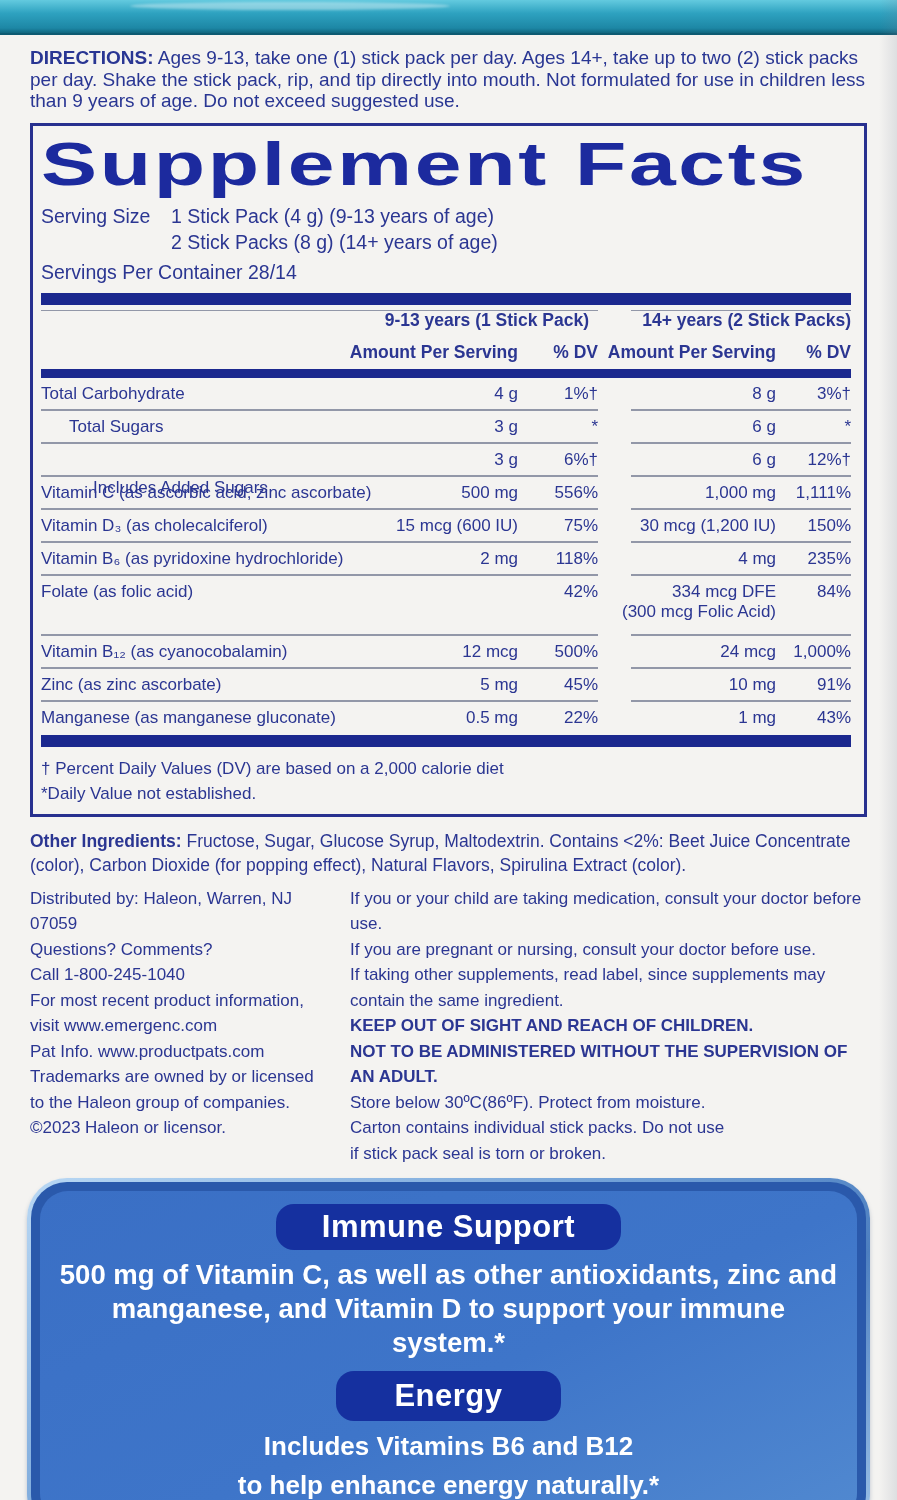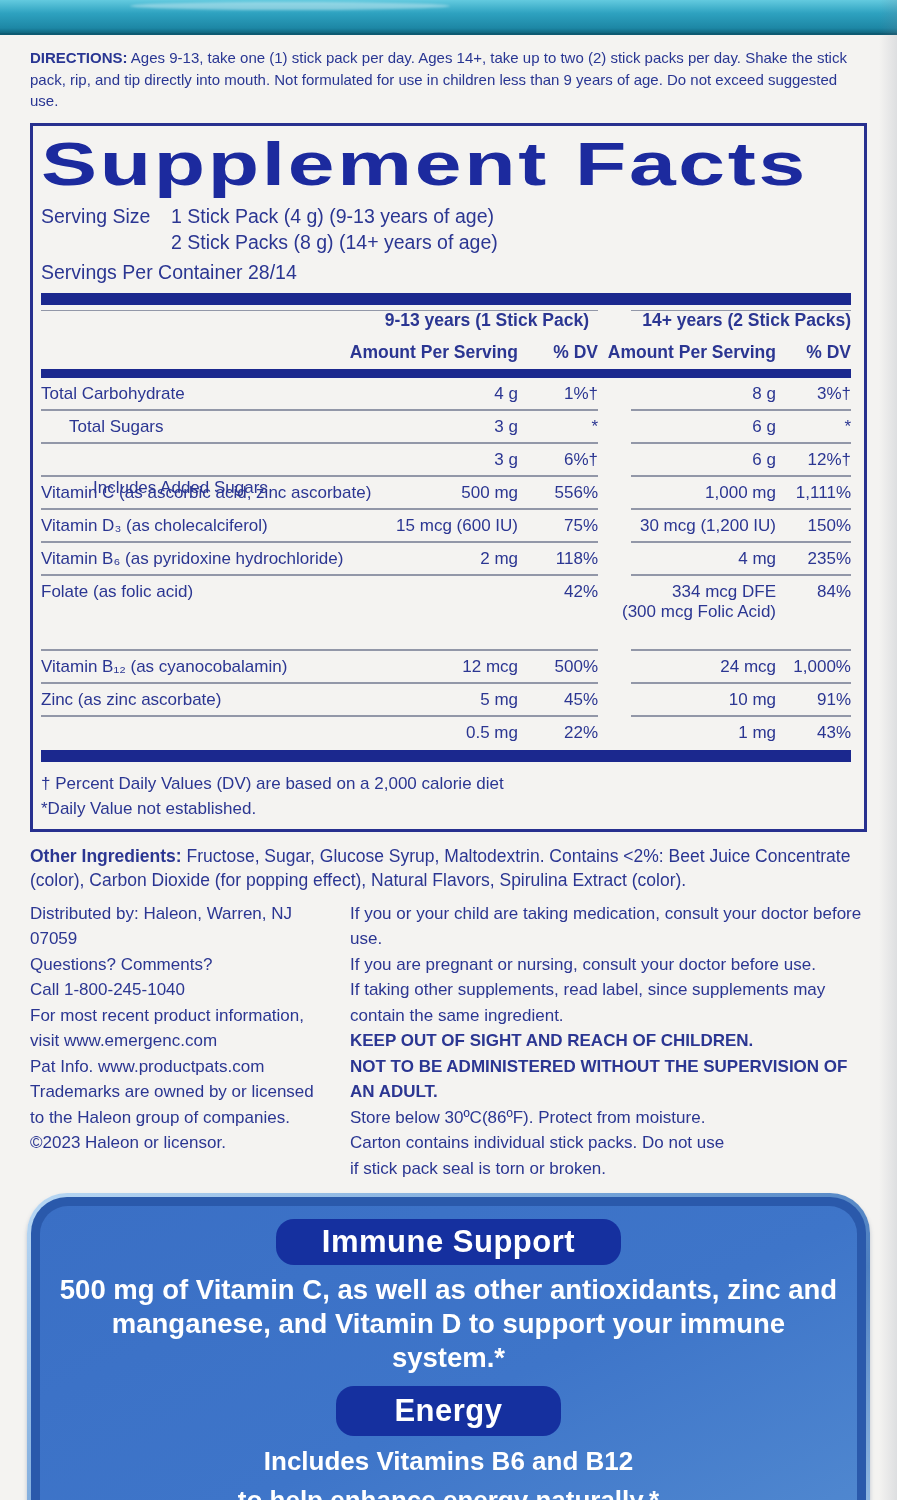--- a/index.html
+++ b/index.html
@@ -15,39 +15,39 @@
   
   .band {
     height:35px; width:100%;
     background:linear-gradient(180deg,#63cadf 0%, #2ea2c0 40%, #1d87a5 85%, #10667f 100%);
     border-bottom:2px solid #0d5a72;
     position:relative;
   }
   .band::after{ content:""; position:absolute; left:130px; top:2px; width:320px; height:8px;
     border-radius:50%; background:rgba(255,255,255,0.35); filter:blur(1px);}
   
-  .directions { margin:12px 30px 0 30px; font-size:15px; line-height:21.5px; color:#293693; }
+  .directions { margin:12px 30px 0 30px; font-size:19px; line-height:21.5px; color:#293693; }
   .directions b { font-weight:bold; }
   
   .sf { margin:11px 30px 0 30px; border:3px solid #27308f; padding:4px 13px 8px 8px; position:relative; }
   .sf-title {
     font-size:62px; font-weight:900; color:#1c2a9e; white-space:nowrap;
     letter-spacing:2px; transform:scaleX(1.355); transform-origin:left center;
     line-height:1.02; margin:2px 0 8px 0;
   }
   .serving { display:flex; font-size:19.5px; line-height:26px; }
   .serving .lbl { width:130px; flex:0 0 130px; }
   .spc { font-size:19.5px; line-height:26px; margin-top:4px; }
   .bar  { height:12px; background:#1b288e; }
   .bar1 { margin-top:8px; }
   .bar2 { height:9px; }
   .bar3 { }
   
   .trow { position:relative; height:33px; }
-  .trow.tall { height:75px;text-decoration:underline; }
+  .trow.tall { height:60px;text-decoration:underline; }
   .trow .nname { position:absolute; left:0; top:6px; font-size:17px; white-space:nowrap; }
   .trow.ind1 .nname { left:28px; }
   .trow.ind2 .nname { left:52px;margin-top:28px; }
   .cell { position:absolute; top:6px; font-size:17px; white-space:nowrap; text-align:right; }
   .a1 { right:333px; } .dv1 { right:253px; } .a2 { right:75px; } .dv2 { right:0; }
   .amt, .amt-sub { display:block; text-align:right; }
   .amt-sub:empty { display:none; }
   .seg-l, .seg-r { position:absolute; bottom:0; height:1.5px; background:#9297a8; }
   .seg-l { left:0; right:253px; }
   .seg-r { right:0; width:220px; }
@@ -212,20 +212,21 @@
       <span class="nname">Zinc (as zinc ascorbate)</span>
       <span class="cell a1">5 mg</span>
       <span class="cell dv1">45%</span>
       <span class="cell a2">10 mg</span>
       <span class="cell dv2">91%</span>
       <span class="seg-l"></span>
         <span class="seg-r"></span>
     </div>
 
     <div class="trow noline">
+      <span class="nname">Manganese (as manganese gluconate)</span>
       <span class="cell a1">0.5 mg</span>
       <span class="cell dv1">22%</span>
       <span class="cell a2">1 mg</span>
       <span class="cell dv2">43%</span>
     </div>
 
     <div class="bar bar3"></div>
 
     <div class="footnotes">
       <div>† Percent Daily Values (DV) are based on a 2,000 calorie diet</div>

